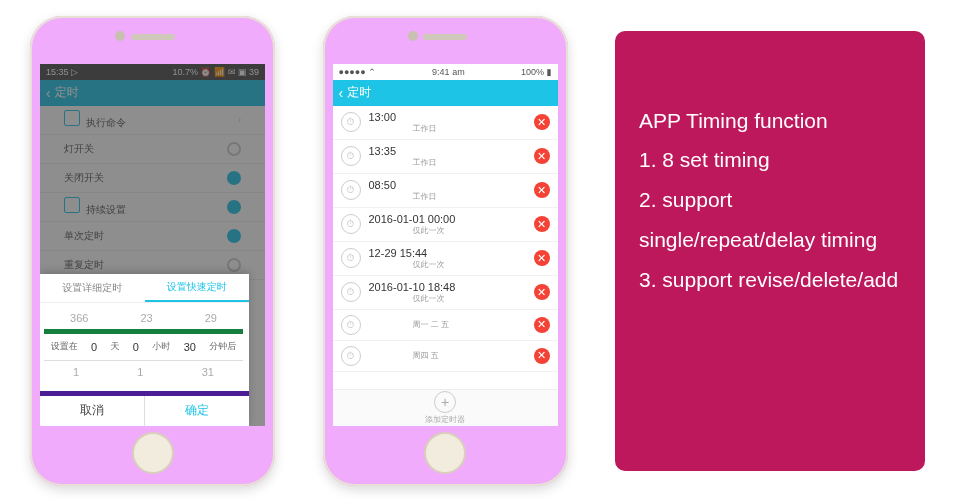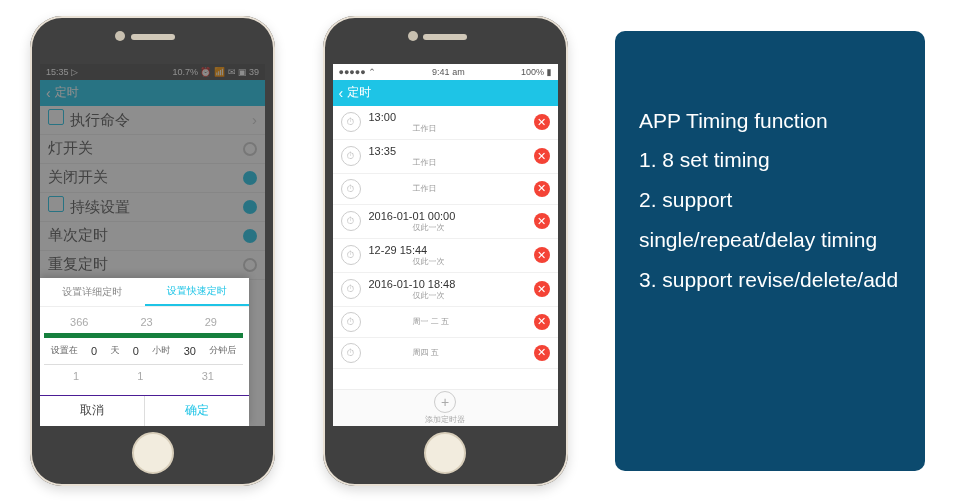--- a/index.html
+++ b/index.html
@@ -11,21 +11,21 @@
     font-family: Arial, "Microsoft YaHei", sans-serif;
     display: flex;
     align-items: center;
     justify-content: space-between;
     padding: 20px 30px;
     box-sizing: border-box;
   }
   .phone {
     width: 245px;
     height: 470px;
-    background: #404040;
+    background: #f0abfc;
     border-radius: 32px;
     box-shadow: 0 4px 12px rgba(0,0,0,0.15), inset 0 0 0 2px #e8e0d4;
     position: relative;
     padding: 48px 10px 60px 10px;
     box-sizing: border-box;
   }
   .phone::before {
     content: "";
     position: absolute;
     top: 18px;
@@ -99,22 +99,22 @@
   .menu-list {
     background: #f4f4f4;
   }
   .menu-item {
     background: #fff;
     border-bottom: 1px solid #eee;
     height: 28px;
     display: flex;
     align-items: center;
     justify-content: space-between;
-    padding: 0 8px;
-    font-size: 15px;
+    padding: 0 24px;
+    font-size: 10px;
     color: #555;
   }
   .menu-icon {
     width: 14px;
     height: 14px;
     border: 1px solid #1ec4e6;
     border-radius: 2px;
     margin-right: 6px;
     display: inline-block;
   }
@@ -160,21 +160,21 @@
   }
   .wheel-row.center {
     color: #333;
     border-top: 5px solid #15803d;
     border-bottom: 1px solid #ddd;
     height: 26px;
   }
   .wheel-row span.label { font-size: 9px; color: #666; }
   .picker-actions {
     display: flex;
-    border-top: 1px solid #4c1d95;
+    border-top: 5px solid #4c1d95;
     height: 30px;
   }
   .picker-btn {
     flex: 1;
     display: flex;
     align-items: center;
     justify-content: center;
     font-size: 12px;
     color: #444;
   }
@@ -228,21 +228,21 @@
   .add-circle {
     width: 20px; height: 20px; border: 1px solid #ccc; border-radius: 50%;
     display: flex; align-items: center; justify-content: center;
     font-size: 14px;
   }
   .add-label { font-size: 8px; margin-top: 1px; }
   
   .info-card {
     width: 310px;
     height: 440px;
-    background: #0c4a6e;
+    background: #be185d;
     border-radius: 10px;
     color: #fff;
     padding: 70px 24px 0 24px;
     box-sizing: border-box;
     font-size: 21px;
     line-height: 1.9;
   }
 </style>
 </head>
 <body>
@@ -343,20 +343,21 @@
           <div class="clock-icon">⏱</div>
           <div class="timer-text">
             <div class="timer-time">13:35</div>
             <div class="timer-sub">工作日</div>
           </div>
           <div class="del-btn">✕</div>
         </div>
         <div class="timer-item">
           <div class="clock-icon">⏱</div>
           <div class="timer-text">
+            <div class="timer-time">08:50</div>
             <div class="timer-sub">工作日</div>
           </div>
           <div class="del-btn">✕</div>
         </div>
         <div class="timer-item">
           <div class="clock-icon">⏱</div>
           <div class="timer-text">
             <div class="timer-time">2016-01-01 00:00</div>
             <div class="timer-sub">仅此一次</div>
           </div>

